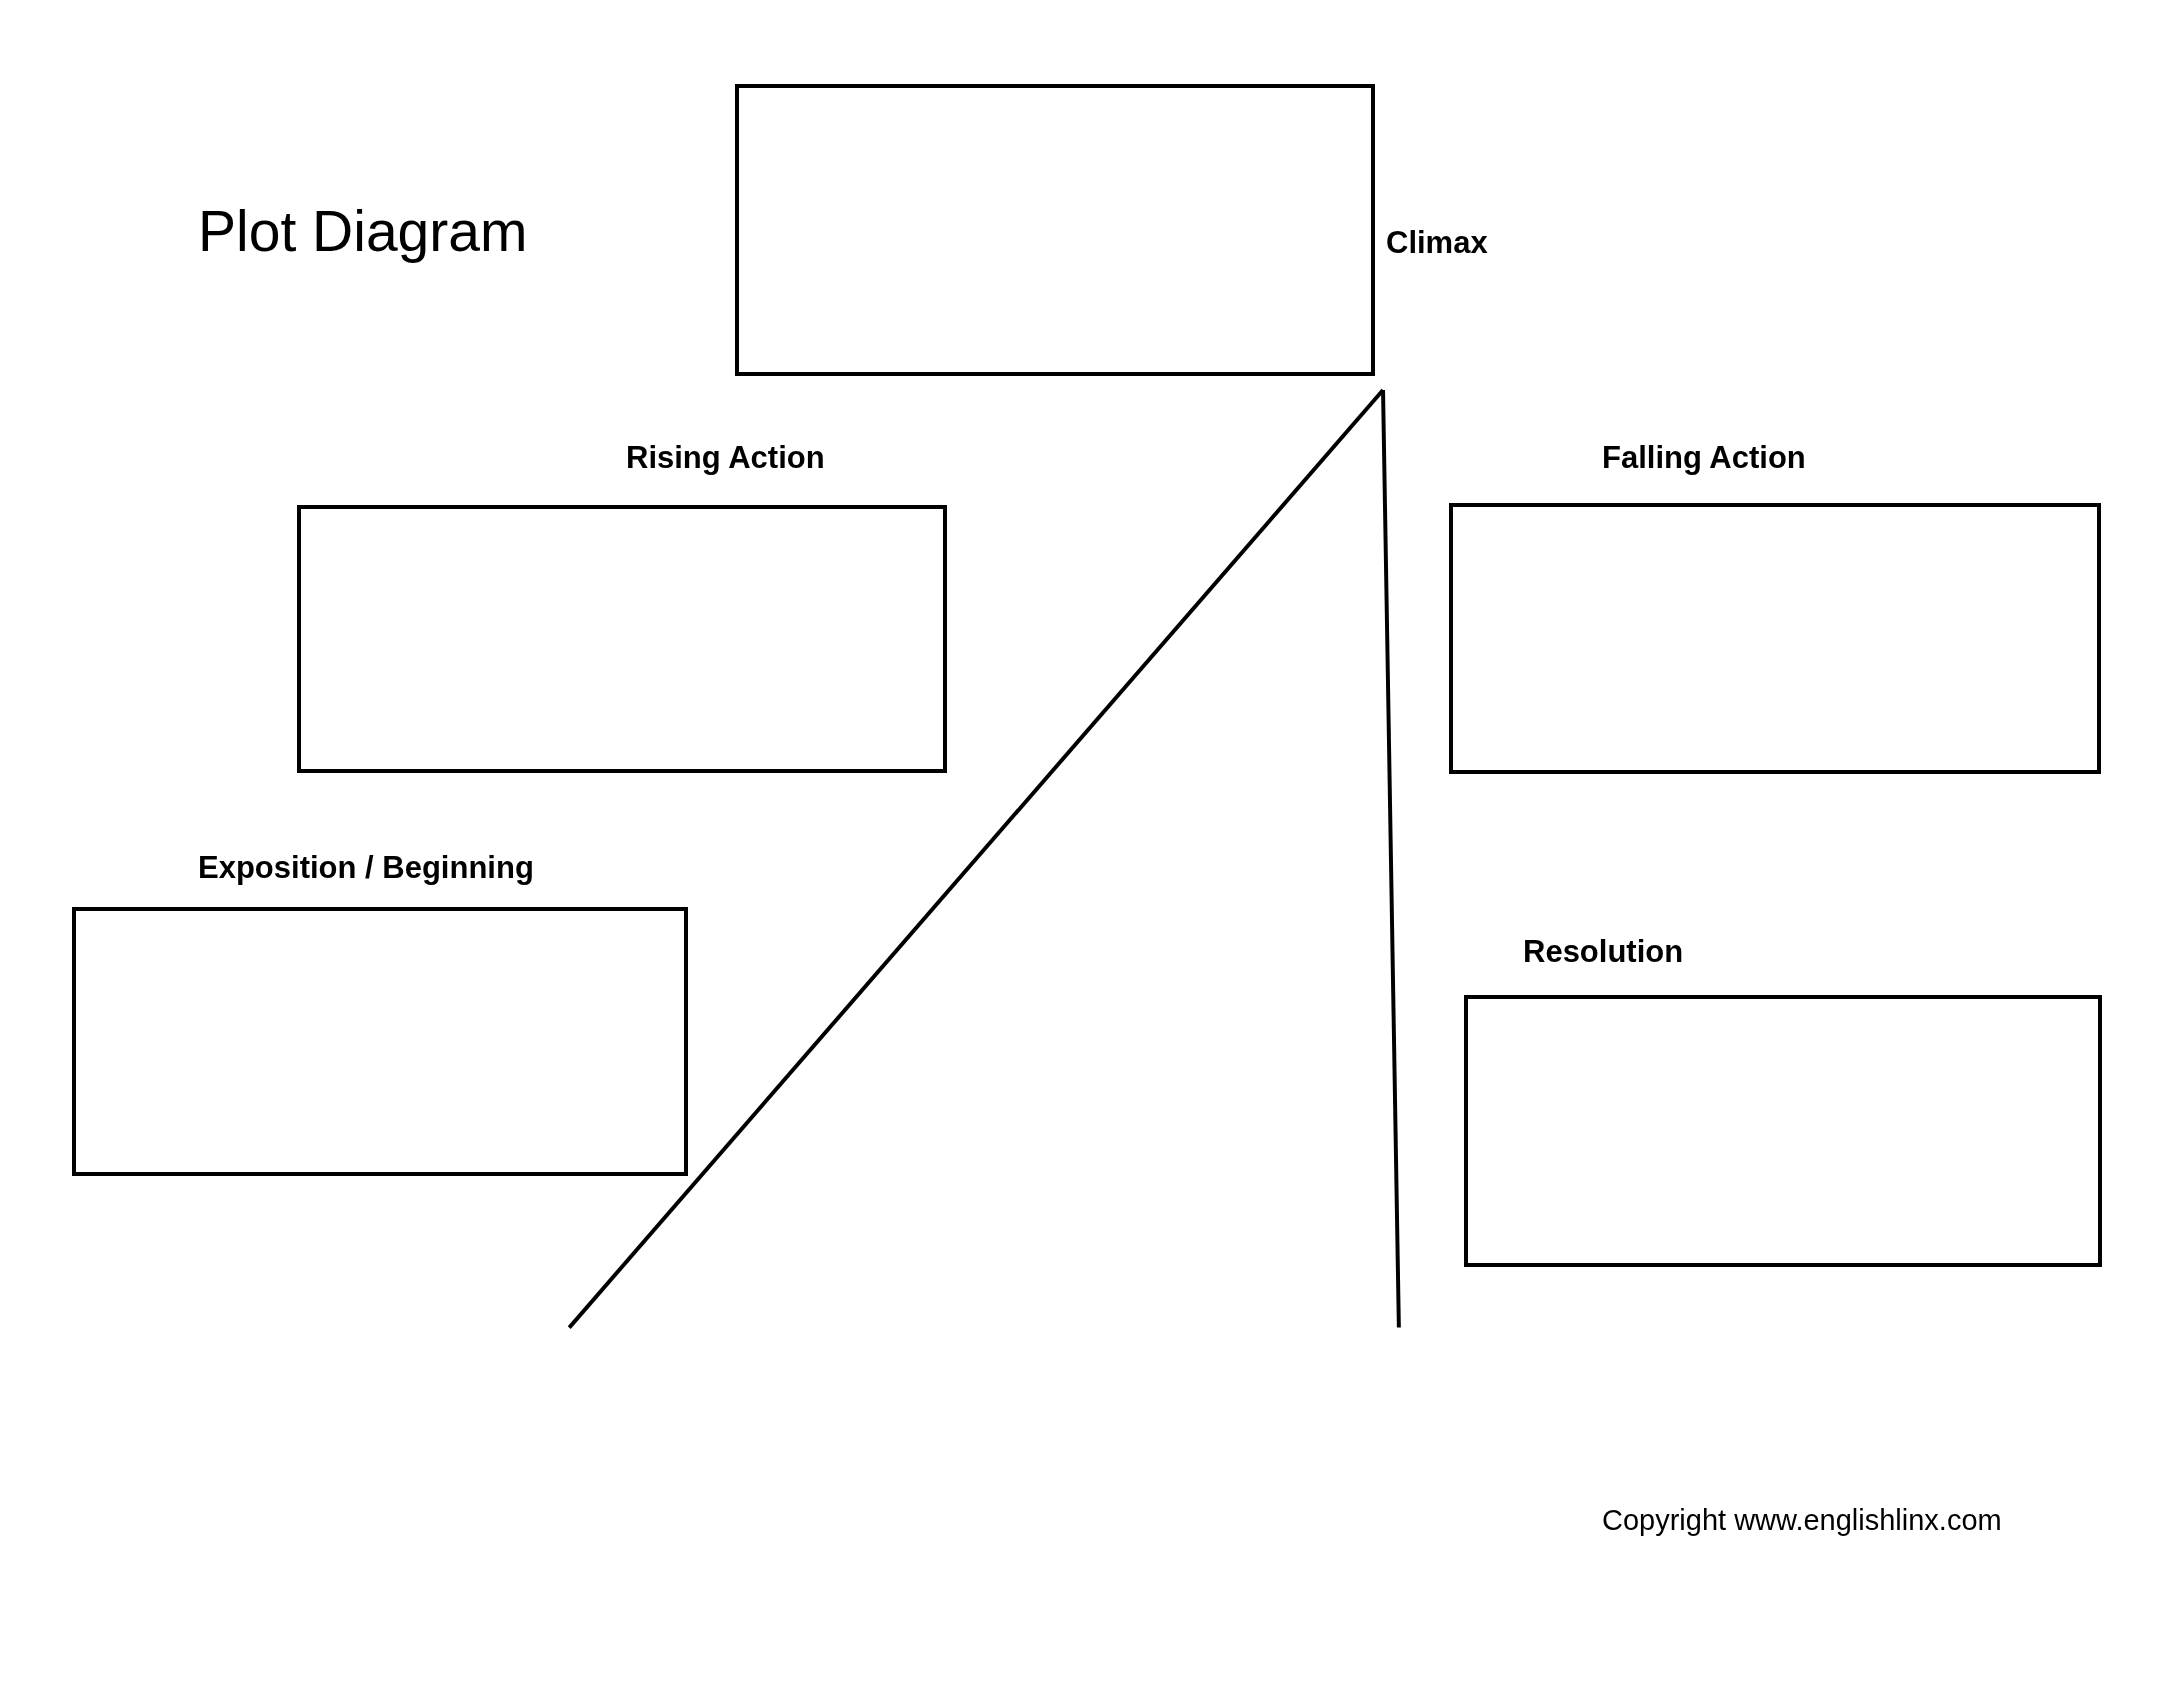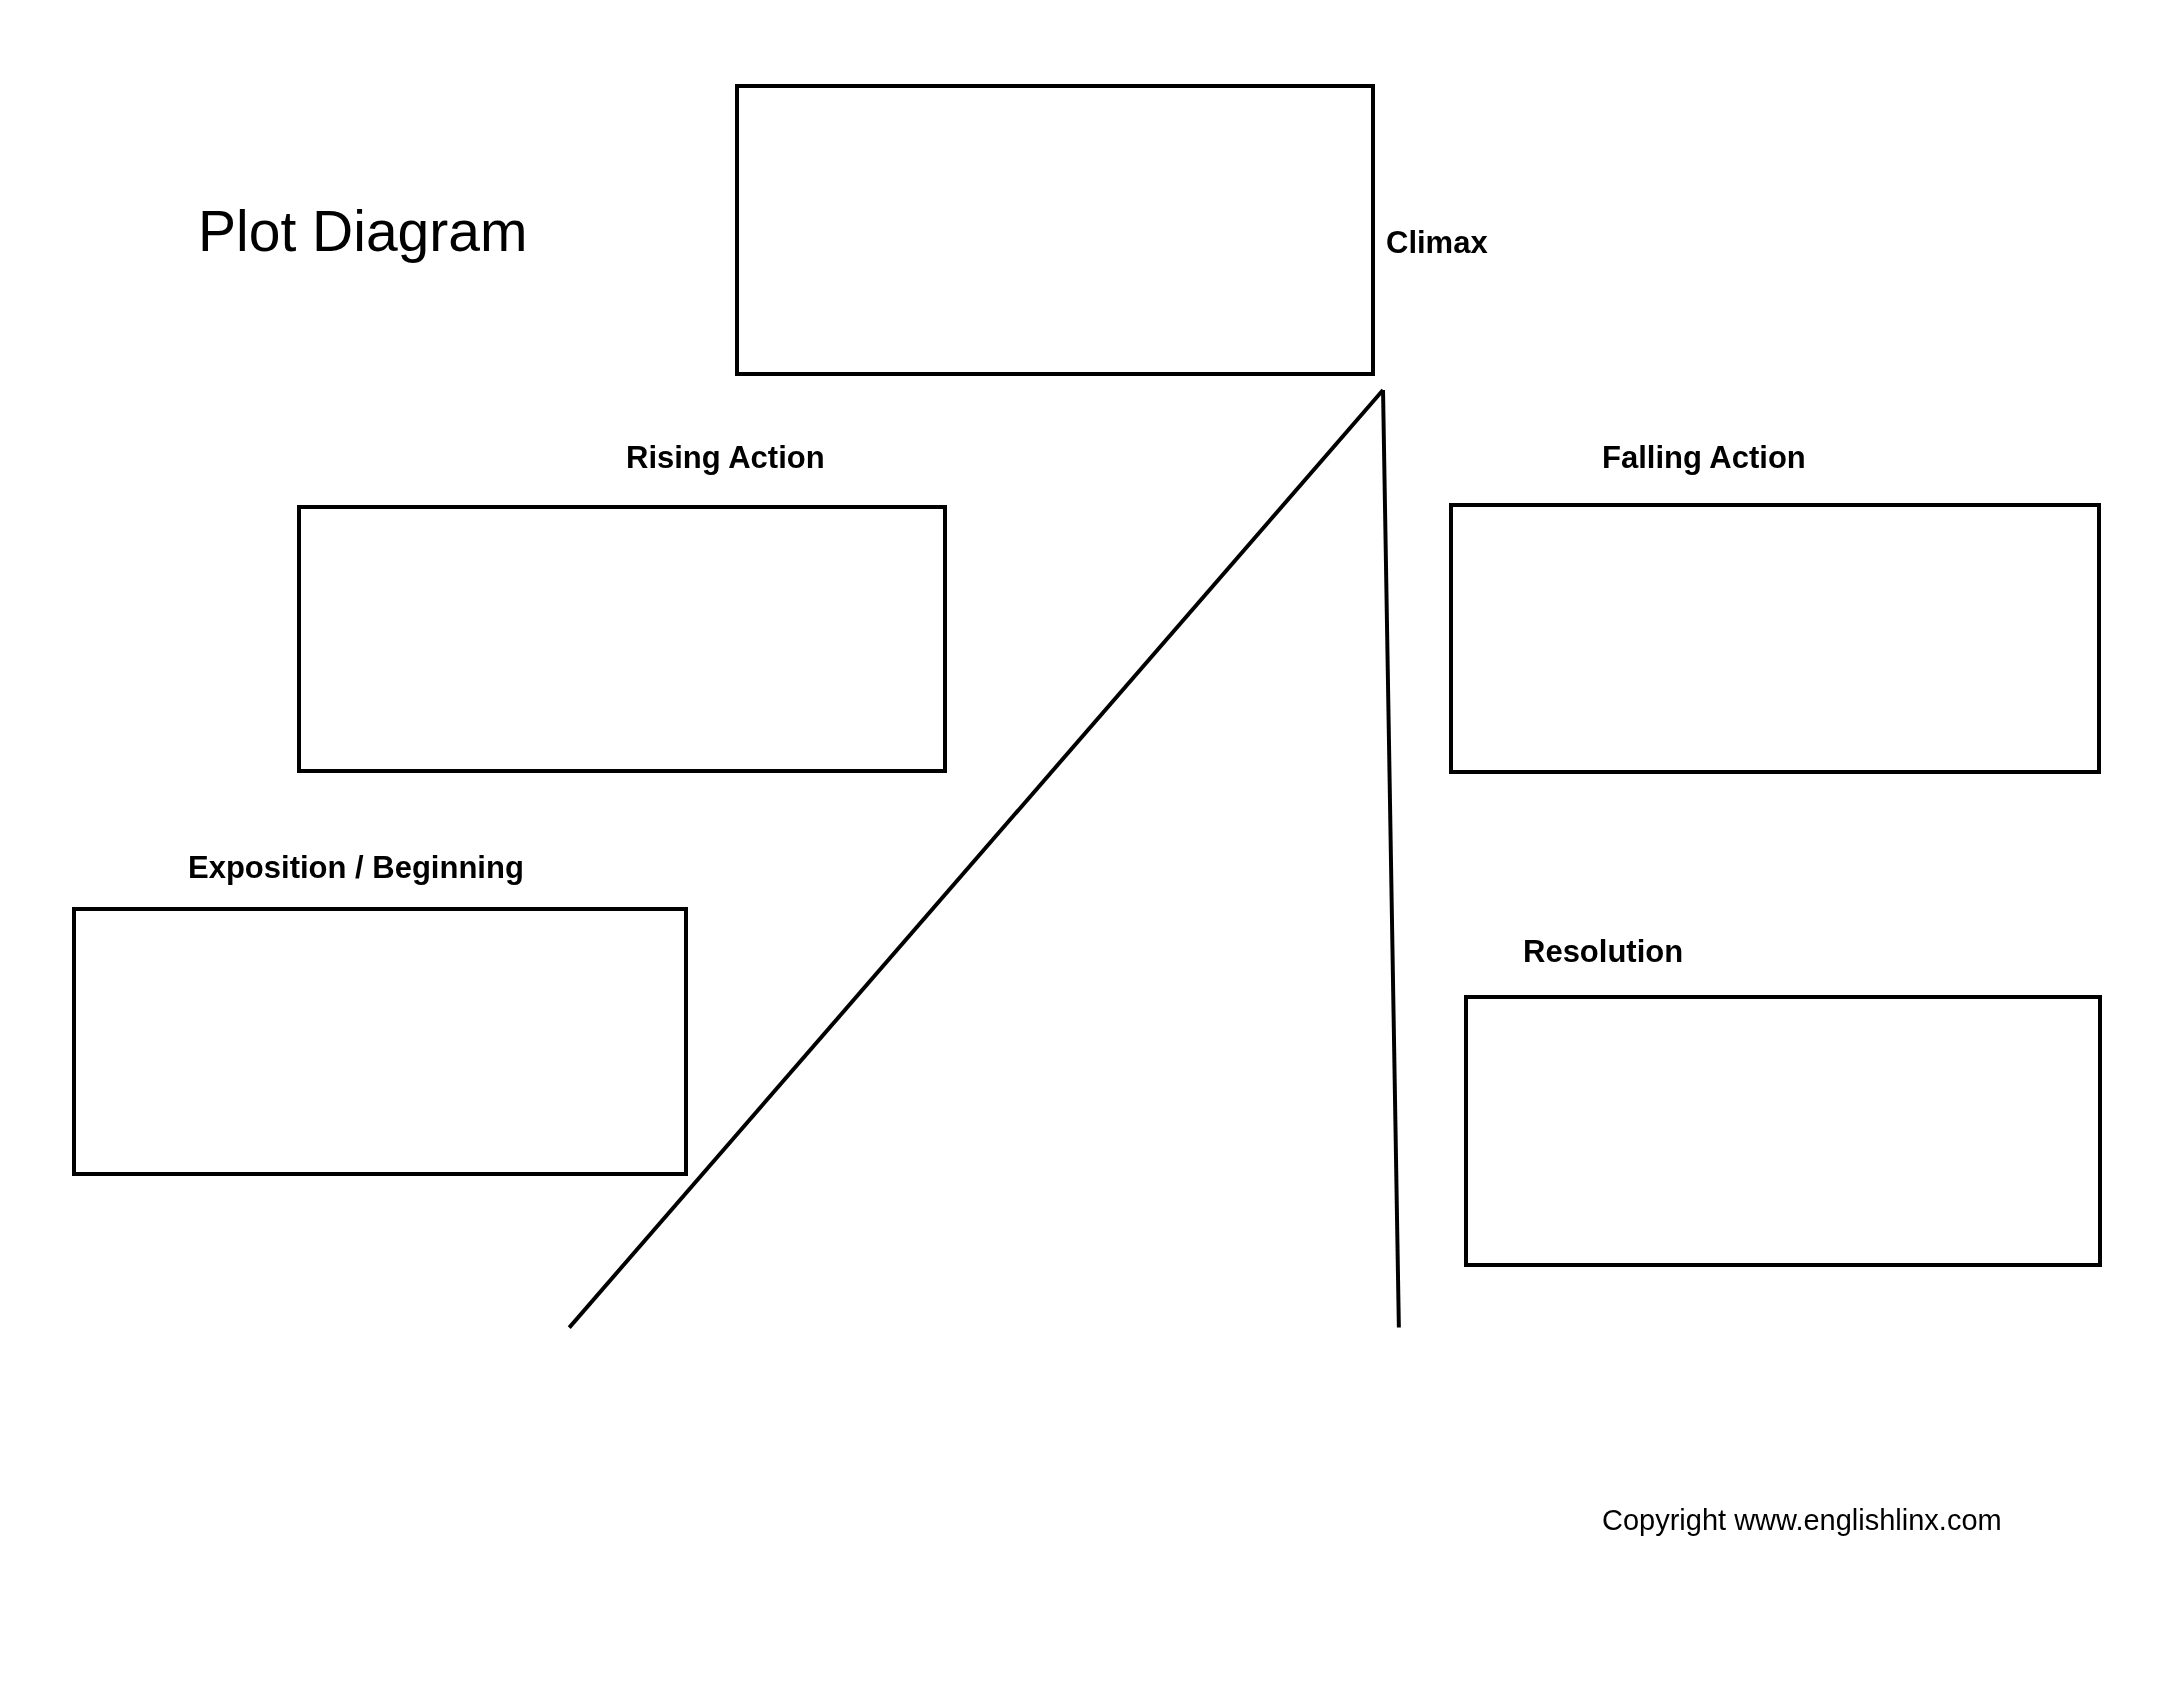--- a/index.html
+++ b/index.html
@@ -28,21 +28,21 @@
   .node-label {
     position: absolute;
     font-size: 31px;
     font-weight: 700;
     line-height: 1.1;
     white-space: nowrap;
   }
   .label-climax      { left: 1386px; top: 226px; text-align: center; }
   .label-rising      { left: 626px;  top: 441px; }
   .label-falling     { left: 1554px; top: 441px; margin-left: 48px; }
-  .label-exposition  { left: 188px;  top: 851px; }
+  .label-exposition  { left: 198px;  top: 851px; }
   .label-resolution  { left: 1523px; top: 935px; }
   .write-box {
     position: absolute;
     border: 4px solid #000000;
     background: #ffffff;
     box-sizing: border-box;
   }
   .box-climax     { left: 735px;  top: 84px;   width: 640px; height: 292px; }
   .box-rising     { left: 297px;  top: 505px;  width: 650px; height: 268px; }
   .box-falling    { left: 1449px; top: 503px;  width: 652px; height: 271px; }

